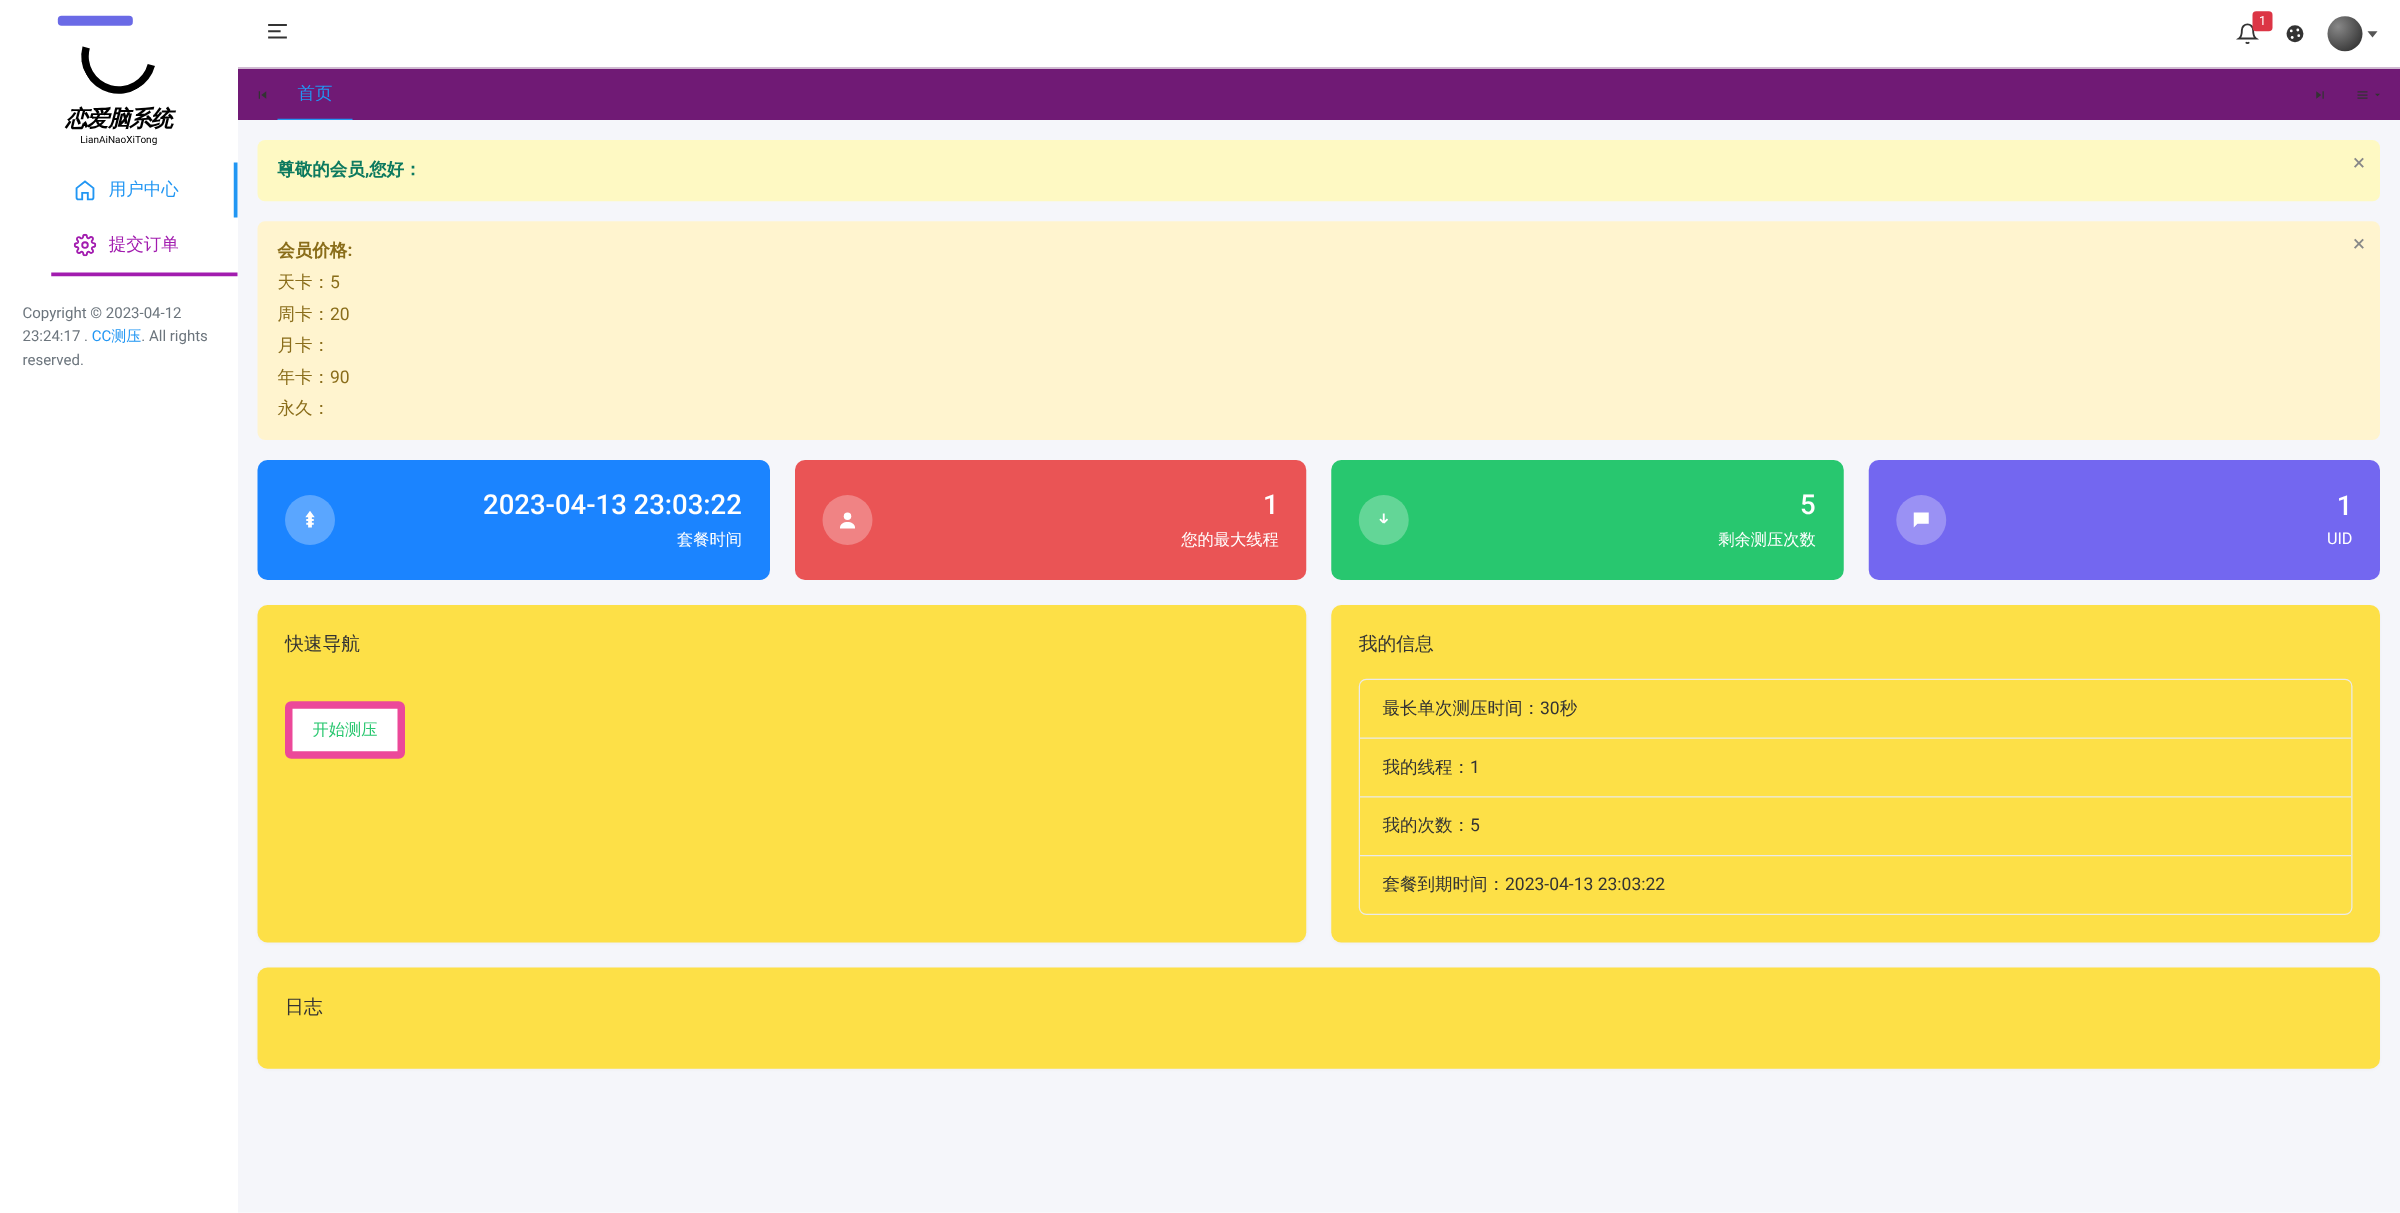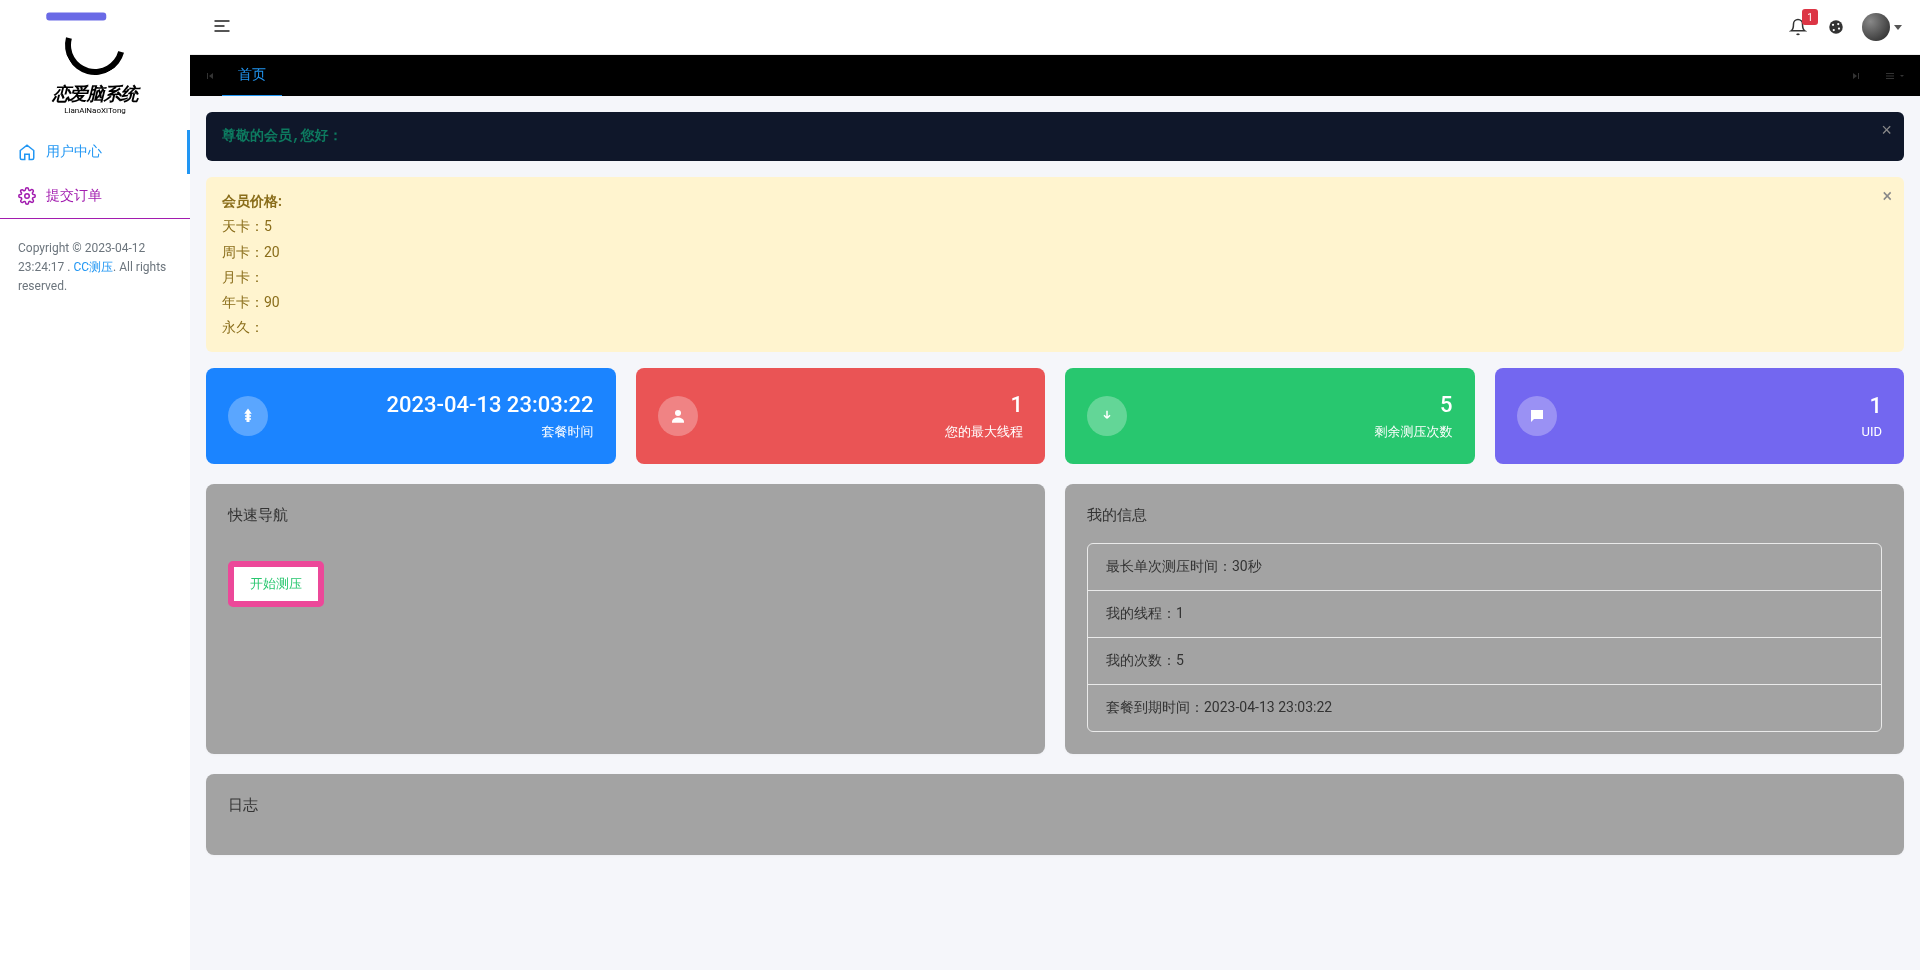--- a/index.html
+++ b/index.html
@@ -7,21 +7,21 @@
 
 
 .sidebar { position: fixed; left: 0; top: 0; width: 190px; height: 100vh; background: #fff; display: flex; flex-direction: column; }
 .sidebar-logo { height: 130px; display: flex; align-items: center; justify-content: center; padding: 20px; }
 .sidebar-logo .logo-box { text-align: center; }
 .sidebar-logo .logo-glyph { display: inline-block; width: 60px; height: 60px; border: 6px solid #000; border-radius: 50%; border-right-color: transparent; border-top-color: transparent; transform: rotate(-30deg); position: relative; margin-bottom: 4px; }
 .sidebar-logo .logo-glyph:before { content: ""; position: absolute; top: -14px; left: -8px; width: 60px; height: 8px; background: linear-gradient(90deg, #6a6ae6, #6a6ae6); border-radius: 3px; transform: rotate(30deg); }
 .sidebar-logo .logo-text { font-size: 18px; font-weight: bold; font-style: italic; color: #000; letter-spacing: -1px; }
 .sidebar-logo .logo-sub { font-size: 8px; color: #000; letter-spacing: 0; }
 
-.sidebar-menu { list-style: none; border-bottom: 1px solid #a21caf; }
+.sidebar-menu { list-style: none; border-bottom: 3px solid #a21caf; margin-left: 41px; }
 .sidebar-menu li { padding: 13px 18px; display: flex; align-items: center; cursor: pointer; color: #a21caf; font-size: 14px; position: relative; }
 .sidebar-menu li.active { color: #2196f3; }
 .sidebar-menu li.active:before { content: ""; position: absolute; right: 0; top: 0; bottom: 0; width: 3px; background: #2196f3; }
 .sidebar-menu li .menu-icon { width: 18px; height: 18px; margin-right: 10px; display: inline-flex; align-items: center; justify-content: center; }
 .sidebar-menu li .menu-icon svg { width: 18px; height: 18px; }
 
 .sidebar-footer { padding: 20px 18px; font-size: 12px; color: #6c757d; line-height: 1.6; }
 .sidebar-footer a { color: #2196f3; text-decoration: none; }
 
 
@@ -35,34 +35,34 @@
 
 .header-right { display: flex; align-items: center; gap: 14px; }
 .header-icon { cursor: pointer; position: relative; display: inline-flex; align-items: center; justify-content: center; width: 24px; height: 24px; }
 .header-icon svg { width: 18px; height: 18px; }
 .header-icon .badge { position: absolute; top: -6px; right: -8px; min-width: 16px; height: 16px; background: #dc3545; color: #fff; font-size: 10px; border-radius: 3px; display: flex; align-items: center; justify-content: center; padding: 0 4px; }
 .header-avatar { display: flex; align-items: center; gap: 4px; cursor: pointer; }
 .header-avatar .avatar-img { width: 28px; height: 28px; border-radius: 50%; background: radial-gradient(circle at 30% 30%, #888, #222); display: inline-block; }
 .header-avatar .avatar-caret { width: 0; height: 0; border-left: 4px solid transparent; border-right: 4px solid transparent; border-top: 5px solid #555; }
 
 
-.tabs-bar { height: 42px; background: #000000; border-top: 1px solid #eee; display: flex; align-items: center; padding: 0 8px; justify-content: space-between; gap: 48px; }
+.tabs-bar { height: 42px; background: #701a75; border-top: 1px solid #eee; display: flex; align-items: center; padding: 0 8px; justify-content: space-between; gap: 48px; }
 .tabs-left { display: flex; align-items: center; height: 100%; }
 .tabs-right { display: flex; align-items: center; gap: 10px; }
 .tabs-ctrl { cursor: pointer; padding: 0 6px; color: #555; display: inline-flex; align-items: center; }
 .tabs-ctrl svg { width: 12px; height: 12px; }
 .tab-item { padding: 0 16px; height: 100%; display: inline-flex; align-items: center; font-size: 14px; color: #333; cursor: pointer; }
 .tab-item.active { color: #2196f3; border-bottom: 2px solid #2196f3; margin-bottom: -1px; }
 
 
 .content { padding: 16px; flex: 1; background: #f5f6fa; }
 
 
 .alert { border-radius: 6px; padding: 12px 40px 12px 16px; margin-bottom: 16px; position: relative; font-size: 14px; line-height: 1.8; }
-.alert-success { background: #0f172a; color: #0d7a5f; font-family: Liberation Mono, monospace; }
+.alert-success { background: #fef9c3; color: #0d7a5f; }
 .alert-warning { background: #fff4cf; color: #8a6d1a; }
 .alert .alert-close { position: absolute; right: 12px; top: 10px; cursor: pointer; color: #888; font-size: 18px; line-height: 1; }
 .alert-warning .alert-title { font-weight: bold; }
 .alert-warning .price-line { display: block; }
 .pl-label {}
 .pl-value {}
 
 
 .stats-row { display: flex; gap: 20px; margin-bottom: 20px; }
 .stat-card { flex: 1; border-radius: 8px; color: #fff; padding: 20px 22px; display: flex; align-items: center; justify-content: space-between; min-height: 96px; }
@@ -71,21 +71,21 @@
 .stat-card.bg-green { background: #28c76f; }
 .stat-card.bg-purple { background: #7367f0; }
 .stat-card .stat-icon { width: 40px; height: 40px; border-radius: 50%; background: rgba(255,255,255,0.28); display: flex; align-items: center; justify-content: center; }
 .stat-card .stat-icon svg { width: 18px; height: 18px; fill: #fff; }
 .stat-card .stat-body { text-align: right; }
 .stat-card .stat-value { font-size: 22px; font-weight: 500; }
 .stat-card .stat-label { font-size: 13px; margin-top: 6px; }
 
 
 .panels-row { display: flex; gap: 20px; margin-bottom: 20px; }
-.panel { background: #a3a3a3; border-radius: 8px; padding: 22px; box-shadow: 0 1px 3px rgba(0,0,0,0.03); }
+.panel { background: #fde047; border-radius: 8px; padding: 22px; box-shadow: 0 1px 3px rgba(0,0,0,0.03); }
 .panel.half { flex: 1; }
 .panel-title { font-size: 15px; color: #333; margin-bottom: 18px; }
 
 .quicknav-area { padding-top: 18px; }
 .btn-outline-green { display: inline-block; padding: 8px 16px; border: 6px solid #ec4899; color: #28c76f; background: #fff; border-radius: 5px; font-size: 13px; cursor: pointer; }
 
 .info-list { list-style: none; border: 1px solid #eaeaea; border-radius: 6px; overflow: hidden; }
 .info-list li { padding: 14px 18px; border-bottom: 1px solid #eaeaea; font-size: 14px; color: #333; }
 .info-list li:last-child { border-bottom: none; }
 .info-list li .info-label {}

